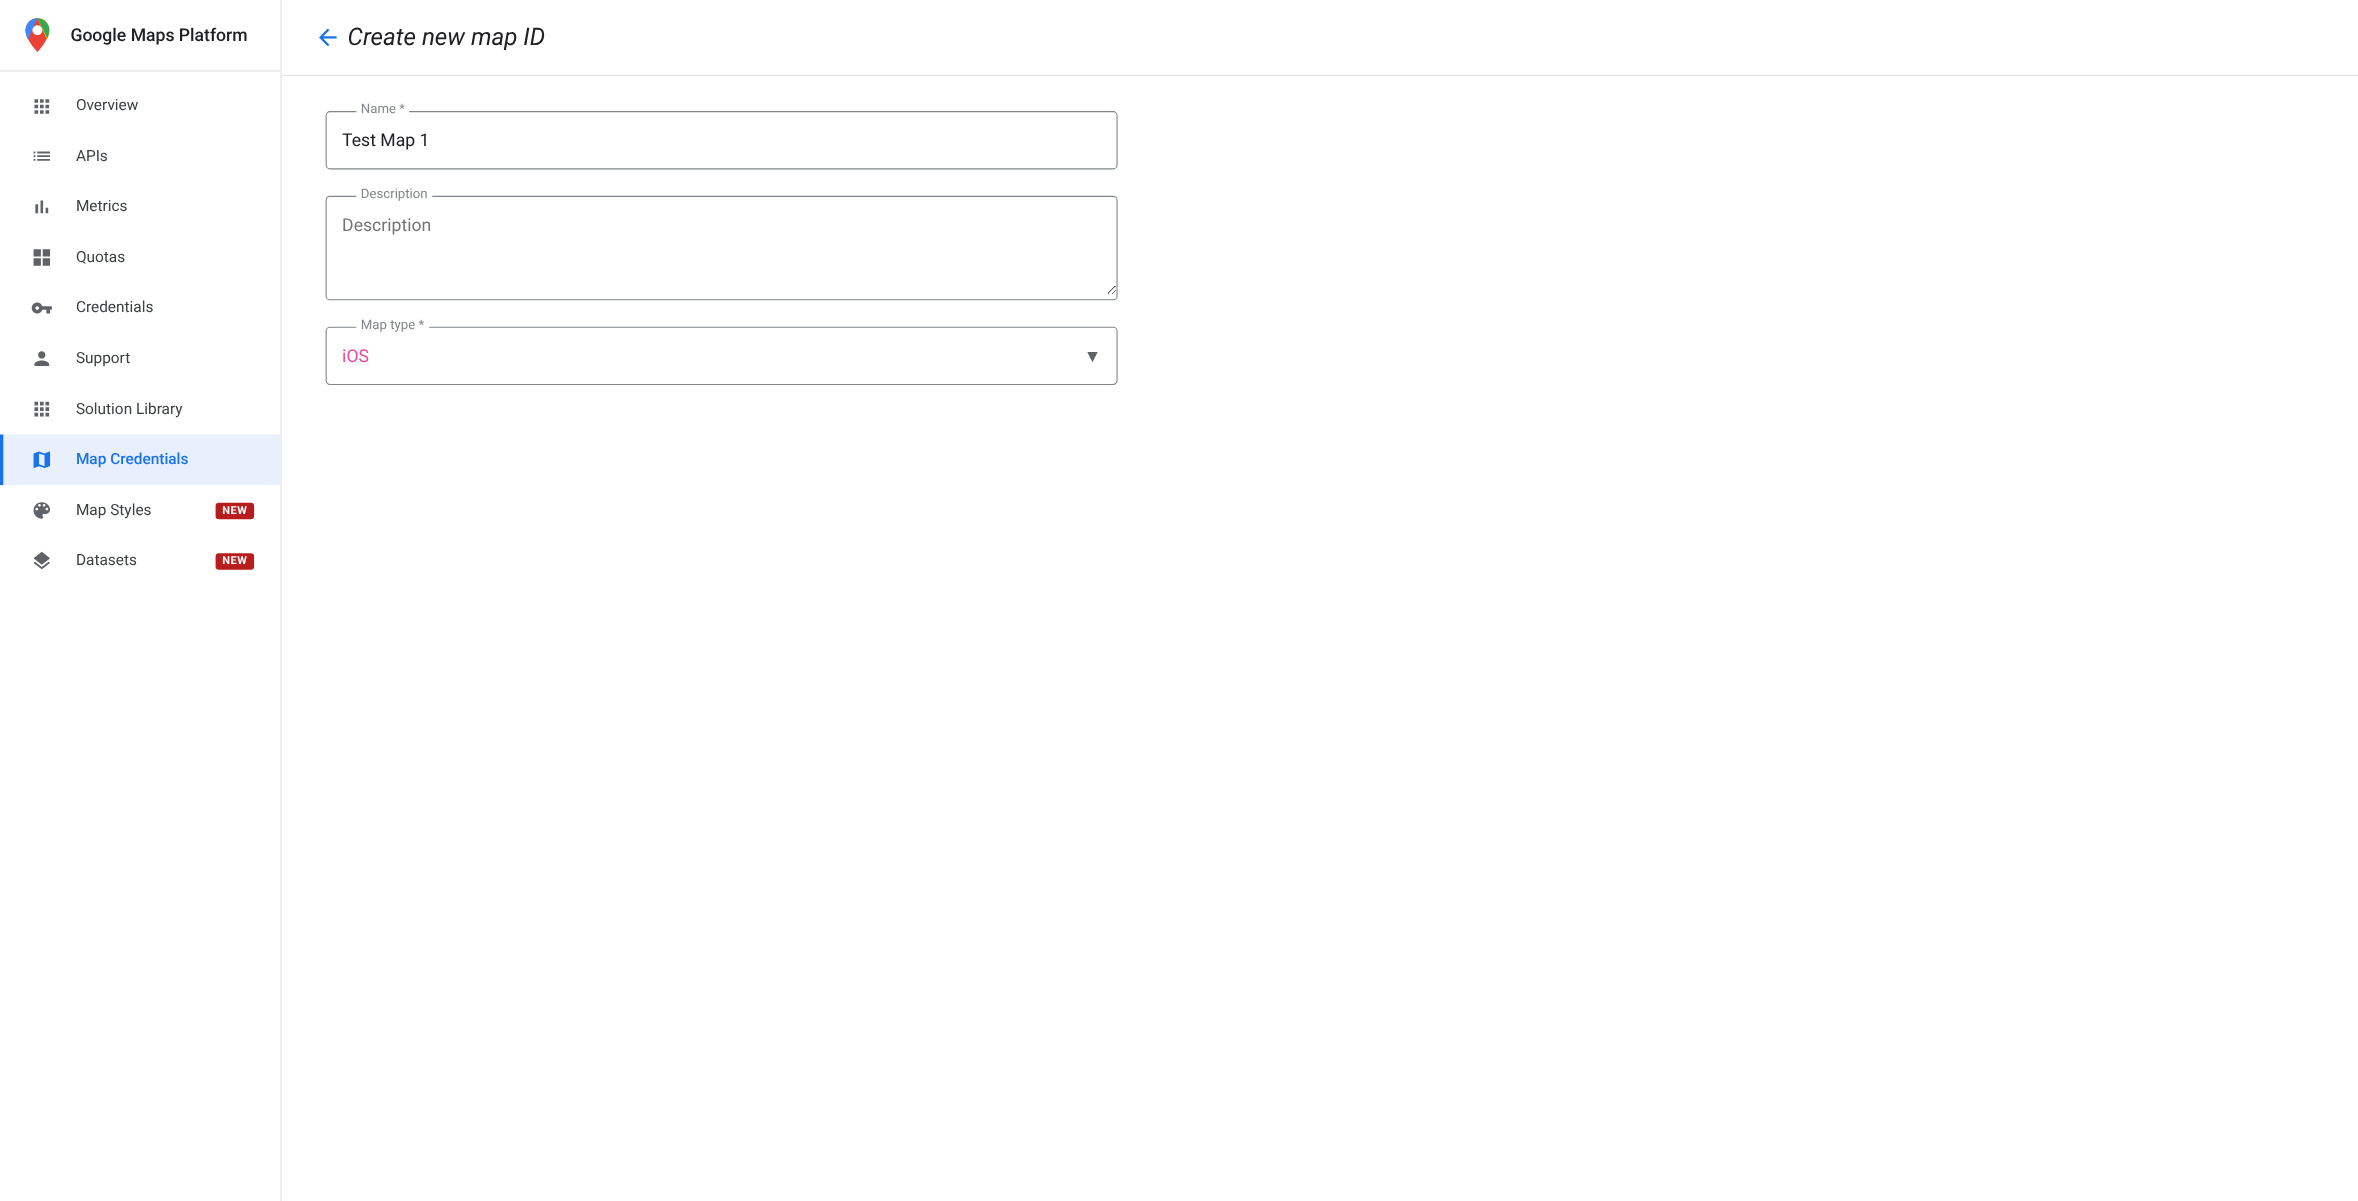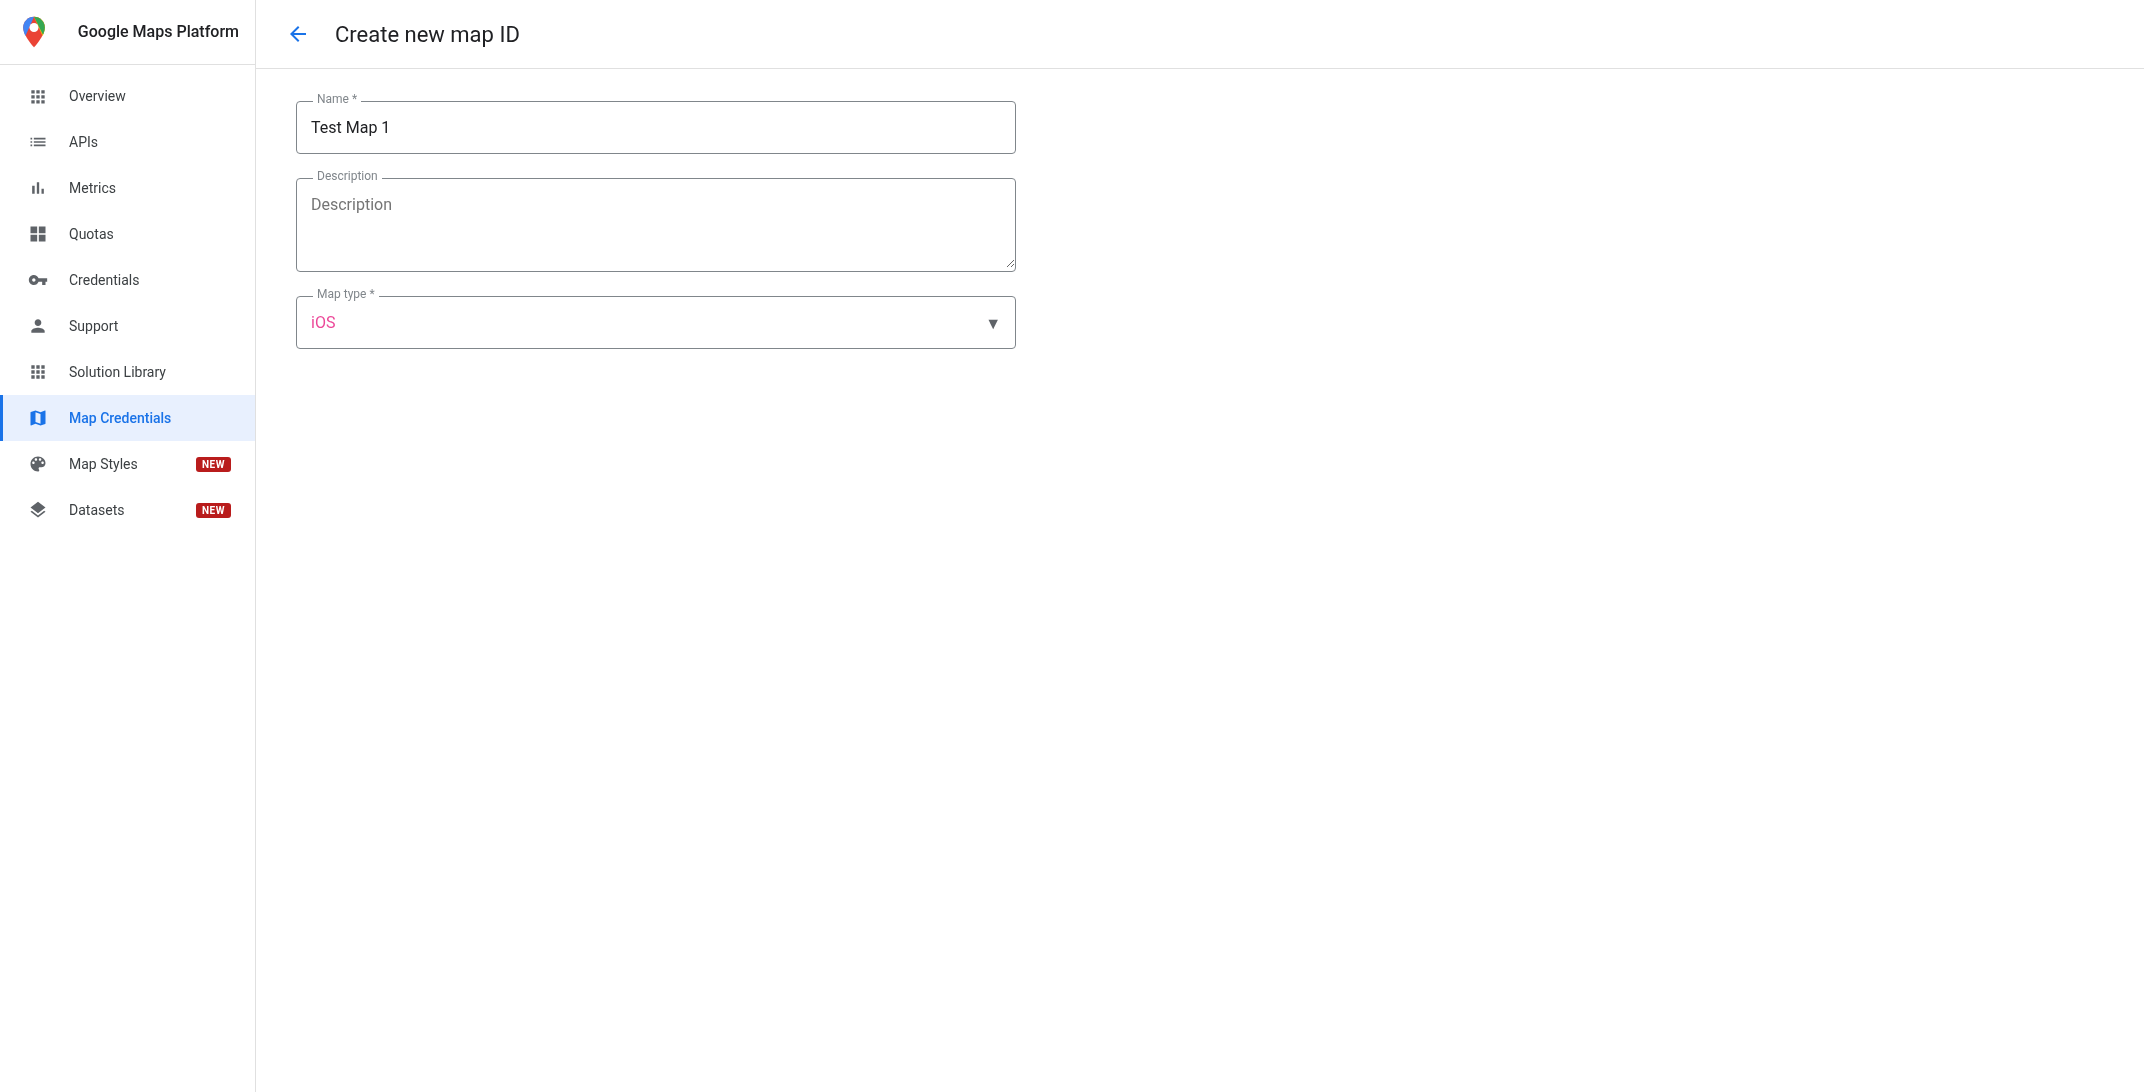--- a/index.html
+++ b/index.html
@@ -24,21 +24,20 @@
       overflow-y: auto;
     }
 
     .sidebar-header {
       display: flex;
       align-items: center;
       padding: 14px 16px;
       border-bottom: 1px solid #e0e0e0;
       gap: 12px;
       min-height: 64px;
-      justify-content: space-between;
     }
 
     .sidebar-title {
       font-size: 16px;
       font-weight: 500;
       color: #202124;
       line-height: 1.3;
     }
 
     .sidebar-nav {
@@ -102,21 +101,22 @@
       flex-direction: column;
       overflow-y: auto;
     }
 
     .main-header {
       display: flex;
       align-items: center;
       padding: 16px 24px;
       border-bottom: 1px solid #e0e0e0;
       min-height: 64px;
-      gap: 19px;
+      gap: 0;
+      font-style: italic;
     }
 
     .back-btn {
       cursor: pointer;
       width: 36px;
       height: 36px;
       border-radius: 50%;
       display: flex;
       align-items: center;
       justify-content: center;
@@ -145,21 +145,21 @@
       position: relative;
       border: 1px solid #80868b;
       border-radius: 4px;
       padding: 0;
       background: #fff;
     }
 
     .field-label {
       position: absolute;
       top: -10px;
-      left: 16px;
+      left: 27px;
       background: #fff;
       padding: 0 4px;
       font-size: 12px;
       color: #80868b;
       z-index: 1;
     }
 
     .field-label.required::after {
       content: ' *';
     }

